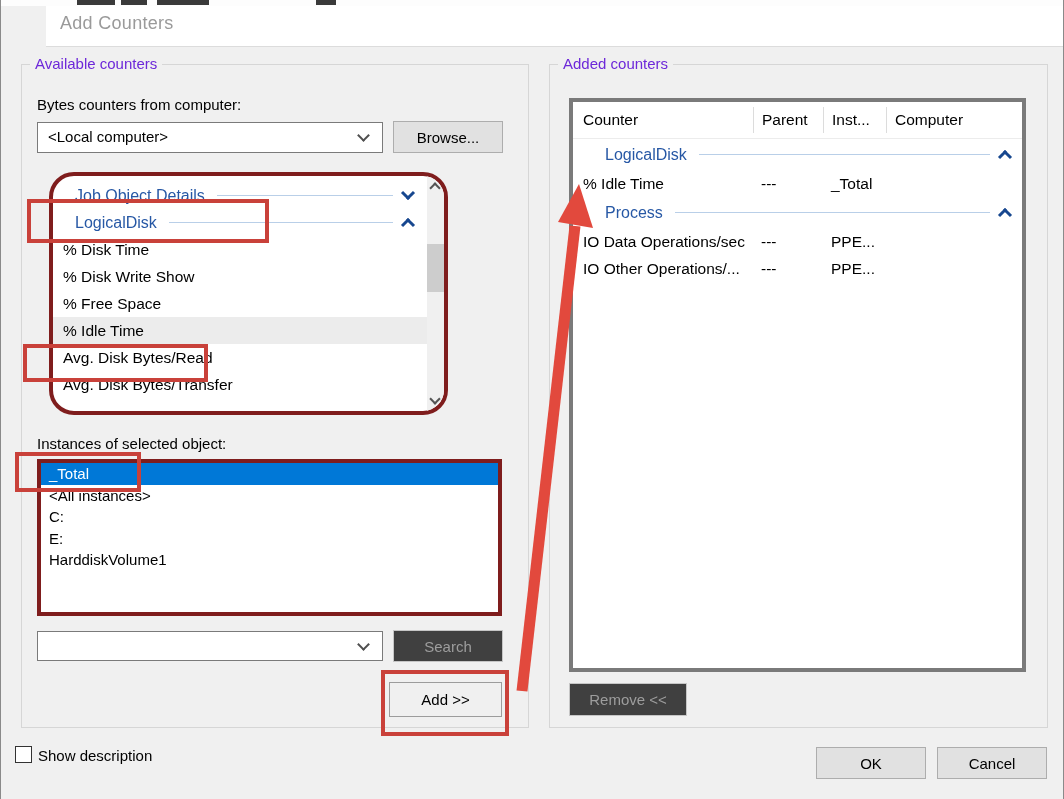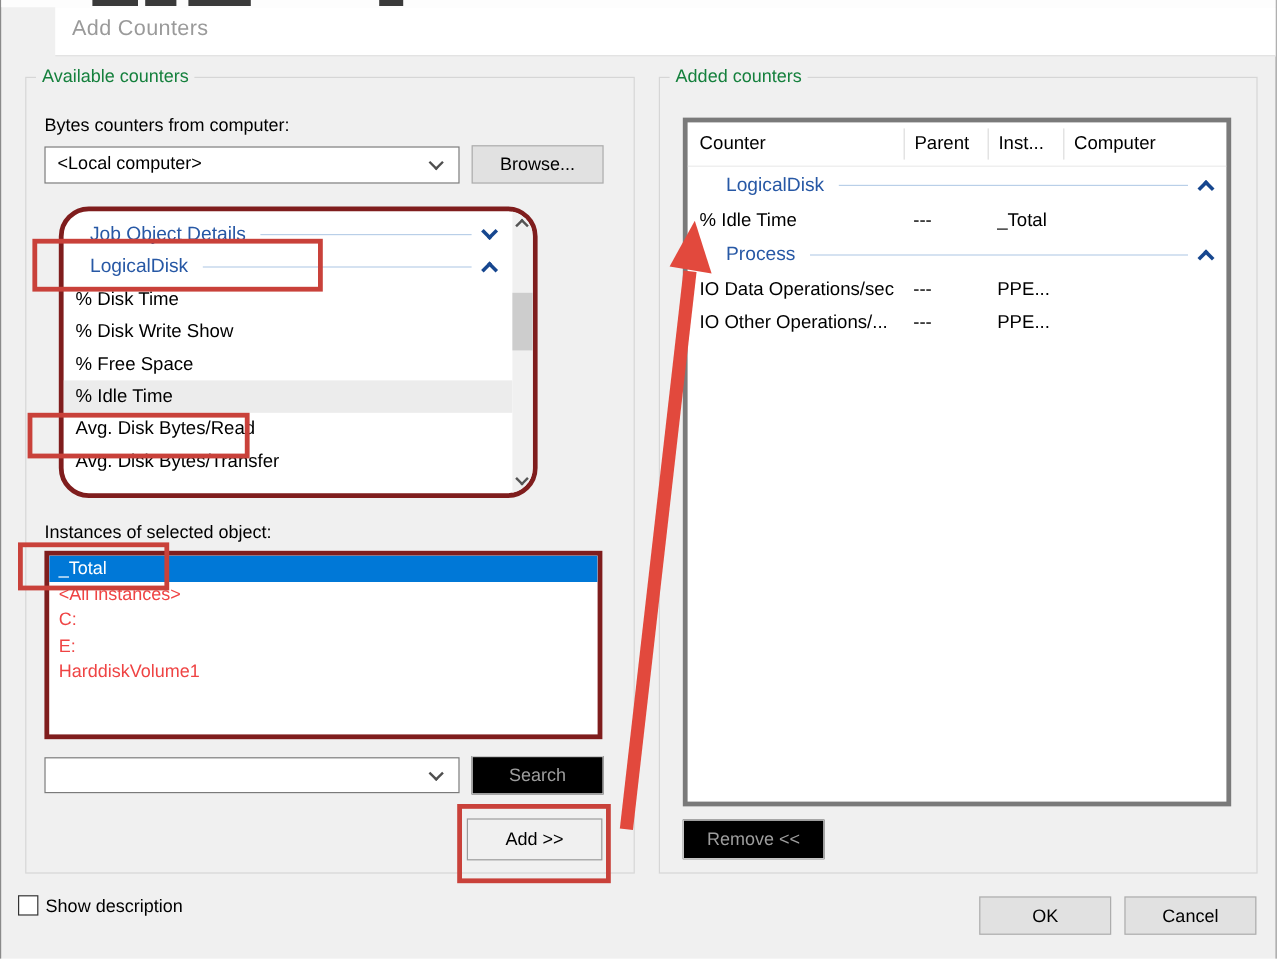--- a/index.html
+++ b/index.html
@@ -20,35 +20,35 @@
   .titlebar { position:absolute; left:0; top:6px; width:1064px; height:41px;
     background:#ffffff; border-bottom:1px solid #dcdcdc;margin-left:45px; }
   .title { position:absolute; left:14px; top:7px; font-size:18px; color:#9a9a9a; letter-spacing:.3px; }
   .close-x { position:absolute; right:16px; top:2px; font-size:26px; color:#c6c6c6; cursor:default; line-height:34px; }
 
   
   .groupbox { position:absolute; border:1px solid #d6d6d6; }
   .gb-left  { left:20px; top:64px; width:508px; height:664px; }
   .gb-right { left:548px; top:64px; width:499px; height:664px; }
   .gb-label { position:absolute; top:-10px; left:8px; background:#f0f0f0; padding:0 5px;
-    font-size:15px; color:#15803d; }
+    font-size:15px; color:#6d28d9; }
 
   .lbl { position:absolute; font-size:15px; color:#000; }
 
   
   .combo { position:absolute; background:#fff; border:1px solid #7a7a7a; }
   .combo .val { position:absolute; left:10px; top:5px; font-size:15px; color:#000; }
   .chev { position:absolute; width:9px; height:9px; border-right:2px solid #4f4f4f;
     border-bottom:2px solid #4f4f4f; }
   .chev.down { transform:rotate(45deg); }
   .combo .chev { right:14px; top:8px; }
 
   .btn { position:absolute; background:#e1e1e1; border:1px solid #adadad; font-size:15px;
     color:#000; display:flex; align-items:center; justify-content:center; cursor:default; }
-  .btn.disabled { background:#000000; border-color:#c6c6c6; color:#9d9d9d; }
+  .btn.disabled { background:#404040; border-color:#c6c6c6; color:#9d9d9d; }
   .btn.light { background:#f0f0f0; border-color:#9c9c9c; }
 
   
   .listbox { position:absolute; background:#fff; border:4px solid #7f1d1d; overflow:hidden; }
   #counters-list { left:48px; top:172px; width:399px; height:243px;border-radius:25px; }
   #counters-list .rows { position:absolute; left:0; top:6px; right:17px; }
   .crow { position:relative; height:27px; display:flex; align-items:center; font-size:15.5px; color:#000; }
   .crow.item { padding-left:10px; }
   .crow.item.hl { background:#ececec; }
   .crow.group { padding-left:22px; color:#2758a5; font-size:16px; }
@@ -62,21 +62,21 @@
   .vscroll { position:absolute; top:0; right:0; width:17px; height:100%; background:#f0f0f0; }
   .vscroll .arrow { position:absolute; left:4px; width:8px; height:8px;
     border-right:2px solid #545454; border-bottom:2px solid #545454; }
   .vscroll .arrow.up { top:8px; transform:rotate(-135deg); }
   .vscroll .arrow.dn { bottom:8px; transform:rotate(45deg); }
   .vscroll .thumb { position:absolute; left:0; width:17px; background:#cdcdcd; }
   #counters-list .thumb { top:68px; height:48px; }
 
   
   #instances-list { left:36px; top:459px; width:465px; height:157px; }
-  .irow { height:21.5px; display:flex; align-items:center; padding-left:8px; font-size:15px; color:#ef4444; }
+  .irow { height:21.5px; display:flex; align-items:center; padding-left:8px; font-size:15px; color:#000000; }
   .irow.sel { background:#0078d7; color:#fff; }
 
   
   #added-table { left:568px; top:98px; width:457px; height:574px; border-color:#7a7a7a; }
   .thead { display:flex; height:37px; align-items:center; border-bottom:1px solid #ececec; }
   .thead .hc { font-size:15.5px; color:#000; height:26px; display:flex; align-items:center; }
   .hc.c1 { width:180px; padding-left:10px; }
   .hc.c2 { width:70px;  padding-left:8px; border-left:1px solid #dcdcdc; }
   .hc.c3 { width:63px;  padding-left:8px; border-left:1px solid #dcdcdc; }
   .hc.c4 { flex:1;      padding-left:8px; border-left:1px solid #dcdcdc; }

